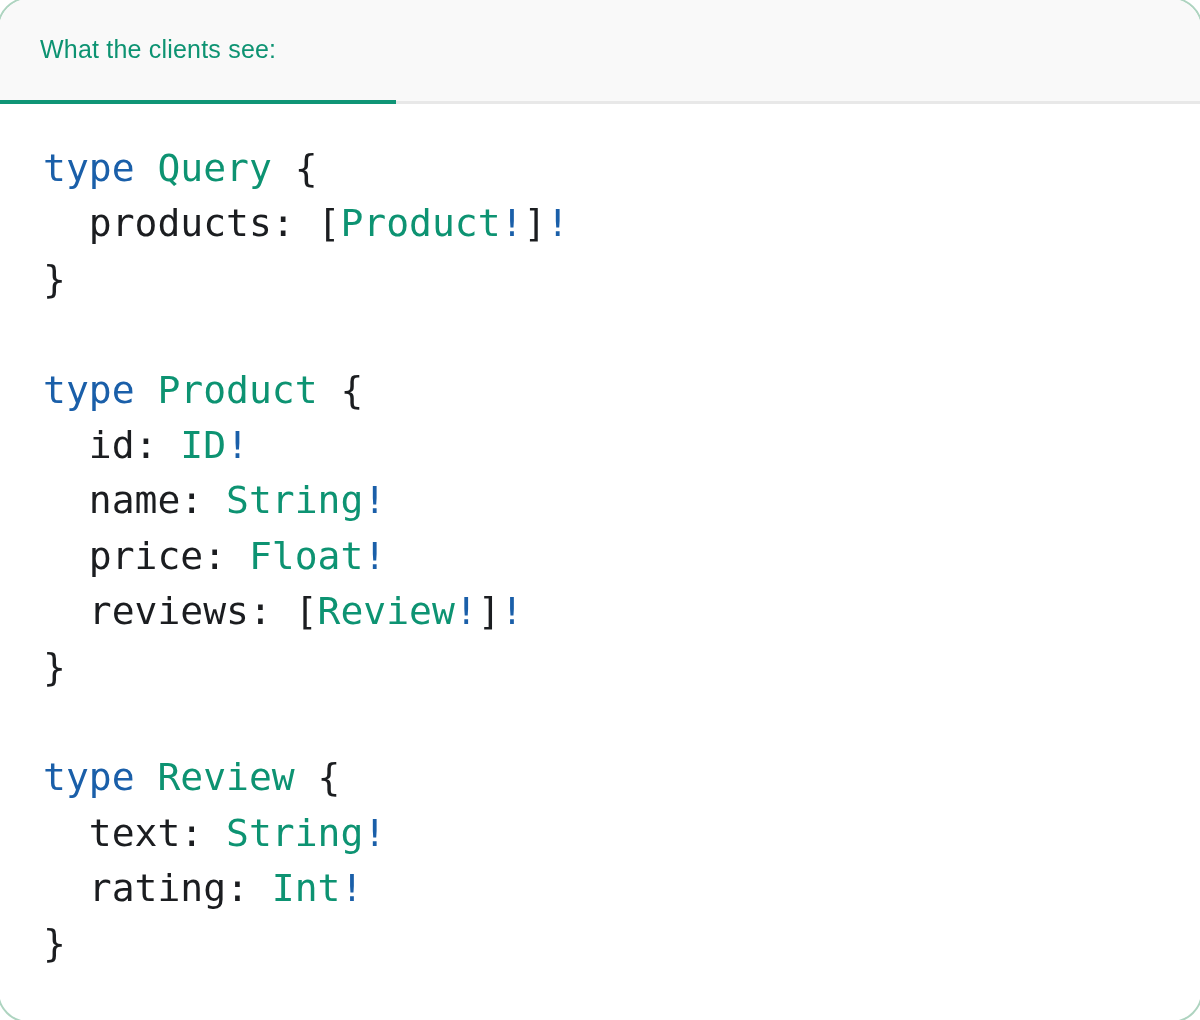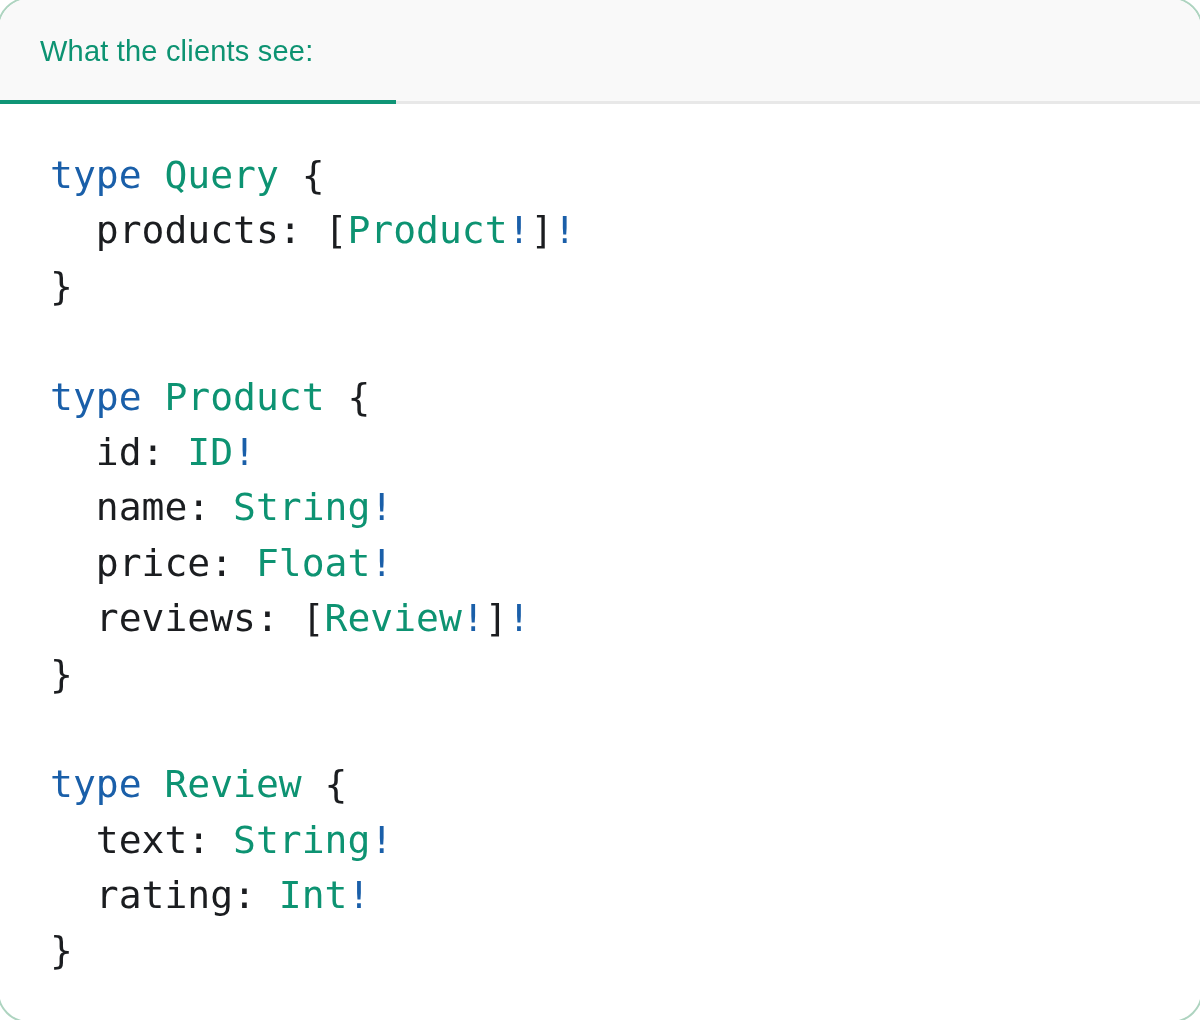--- a/index.html
+++ b/index.html
@@ -42,21 +42,21 @@
     top: 0;
     width: 397px;
     height: 100%;
     cursor: pointer;
   }
 
   .tab-label {
     position: absolute;
     left: 41px;
     top: 36px;
-    font-size: 29px;
+    font-size: 25px;
     font-weight: 500;
     letter-spacing: 0.2px;
     color: var(--tab-text, #0d9372);
     white-space: nowrap;
   }
 
   .header-divider {
     position: absolute;
     left: 0;
     right: 0;
@@ -68,21 +68,21 @@
   .tab-underline {
     position: absolute;
     left: 0;
     bottom: 0;
     width: 397px;
     height: 4px;
     background: var(--tab-underline, #0f9576);
   }
 
   .code {
-    margin: 10px;
+    margin: 3px;
     padding: 34px 40px 0 41px;
     font-family: "DejaVu Sans Mono", monospace;
     font-size: 38px;
     font-weight: 400;
     color: var(--code-plain, #1b1d20);
   }
 
   .code-line {
     height: 55.4px;
     line-height: 55.4px;

